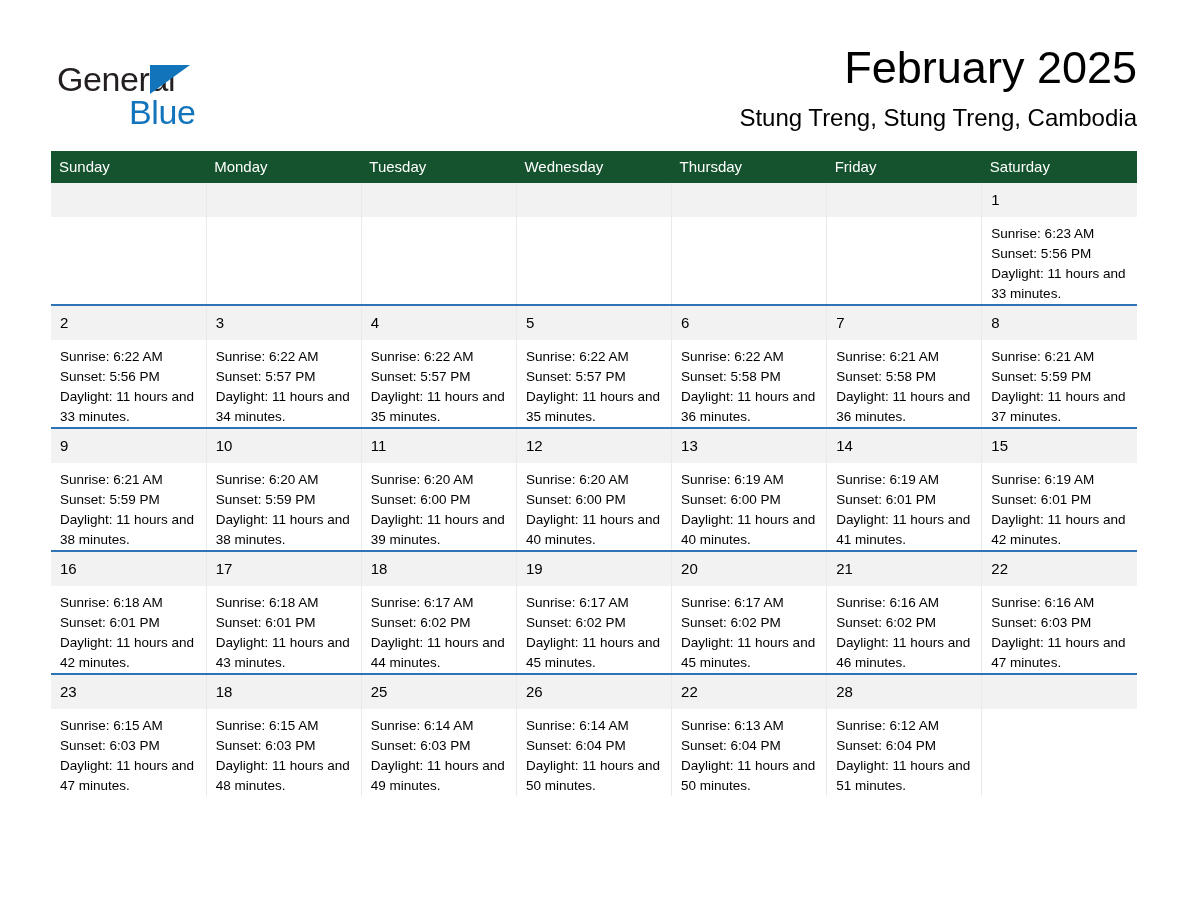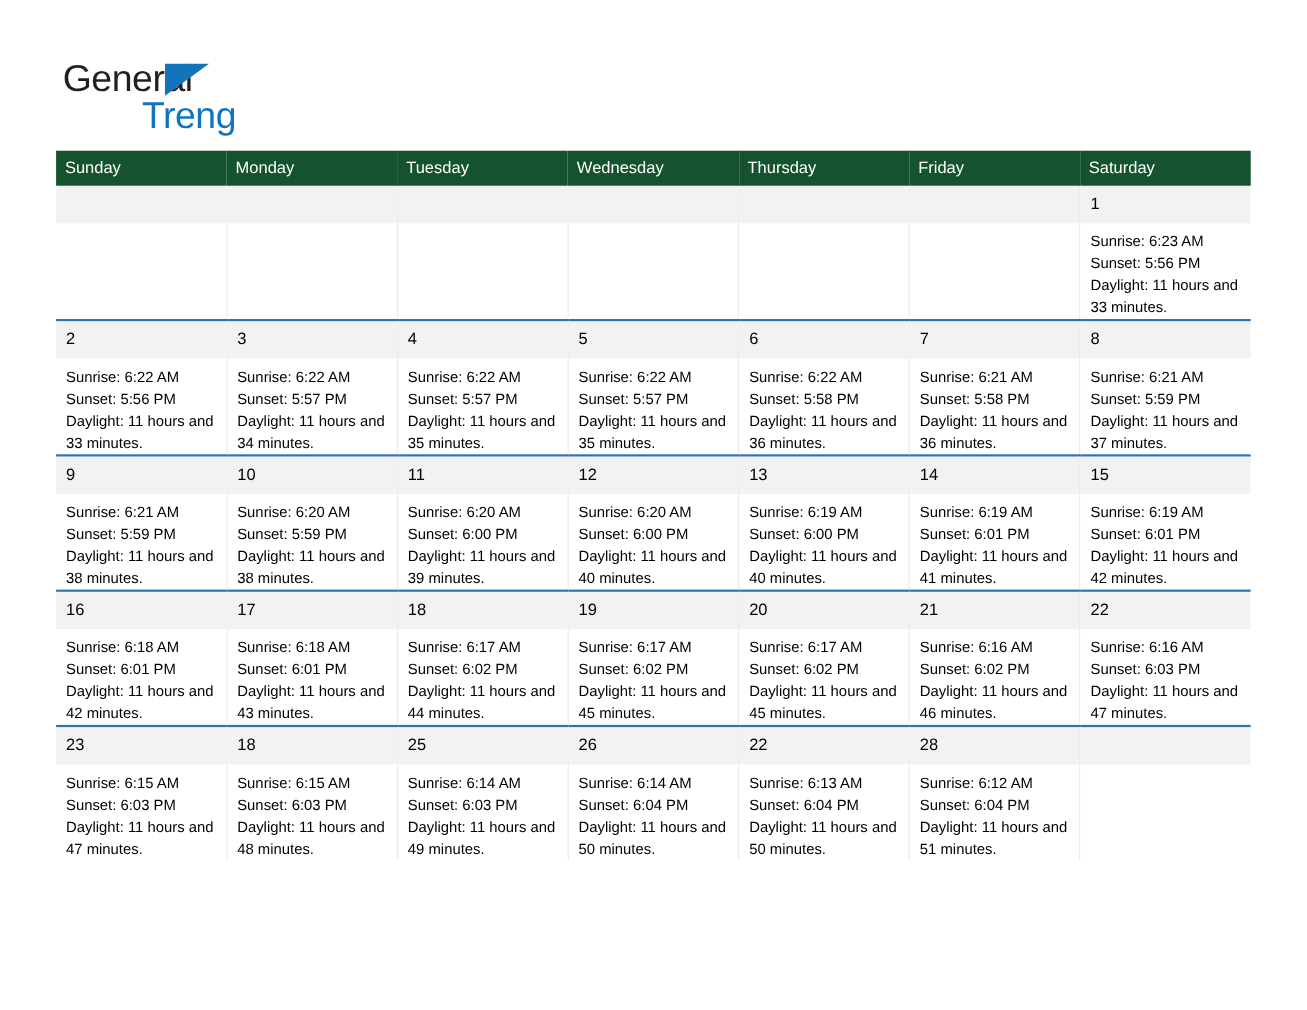--- a/index.html
+++ b/index.html
@@ -137,21 +137,25 @@
 </style>
 </head>
 <body>
 
 <div class="page">
 
   <div class="top">
     <div class="brand">
       <span class="brand-general">General</span>
       <span class="brand-tri"></span>
-      <span class="brand-blue">Treng</span>
+      <span class="brand-blue">Blue</span>
+    </div>
+    <div class="titles">
+      <div class="month-title">February 2025</div>
+      <div class="location-title">Stung Treng, Stung Treng, Cambodia</div>
     </div>
   </div>
 
   <table class="calendar">
     <thead>
       <tr>
         <th>Sunday</th>
         <th>Monday</th>
         <th>Tuesday</th>
         <th>Wednesday</th>

